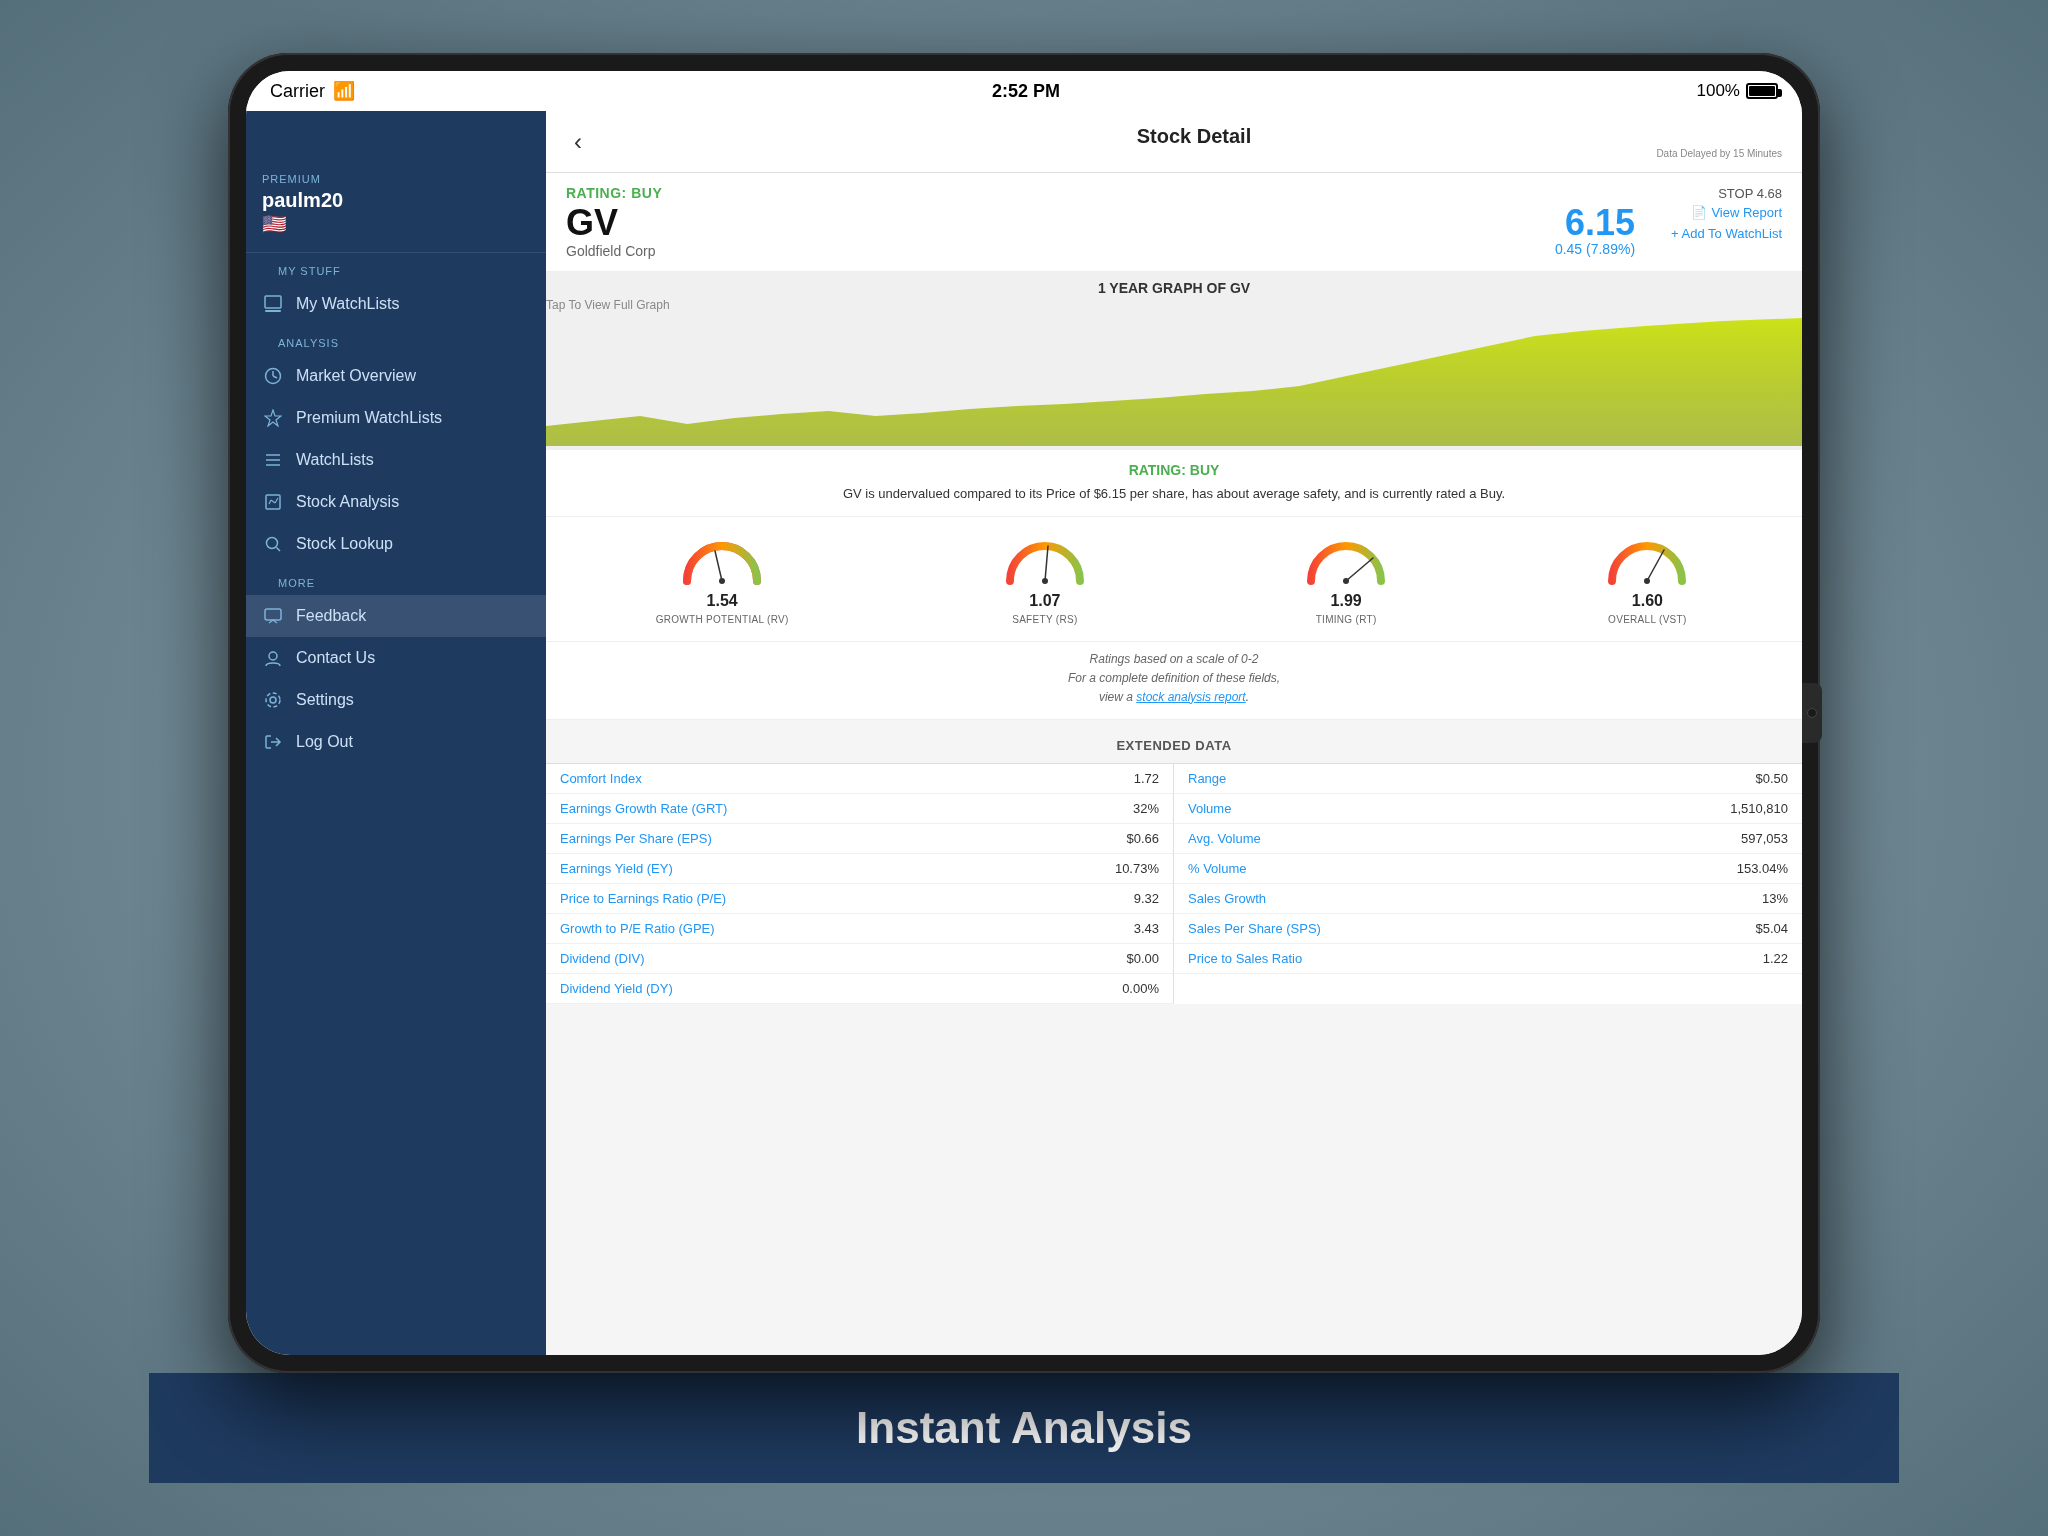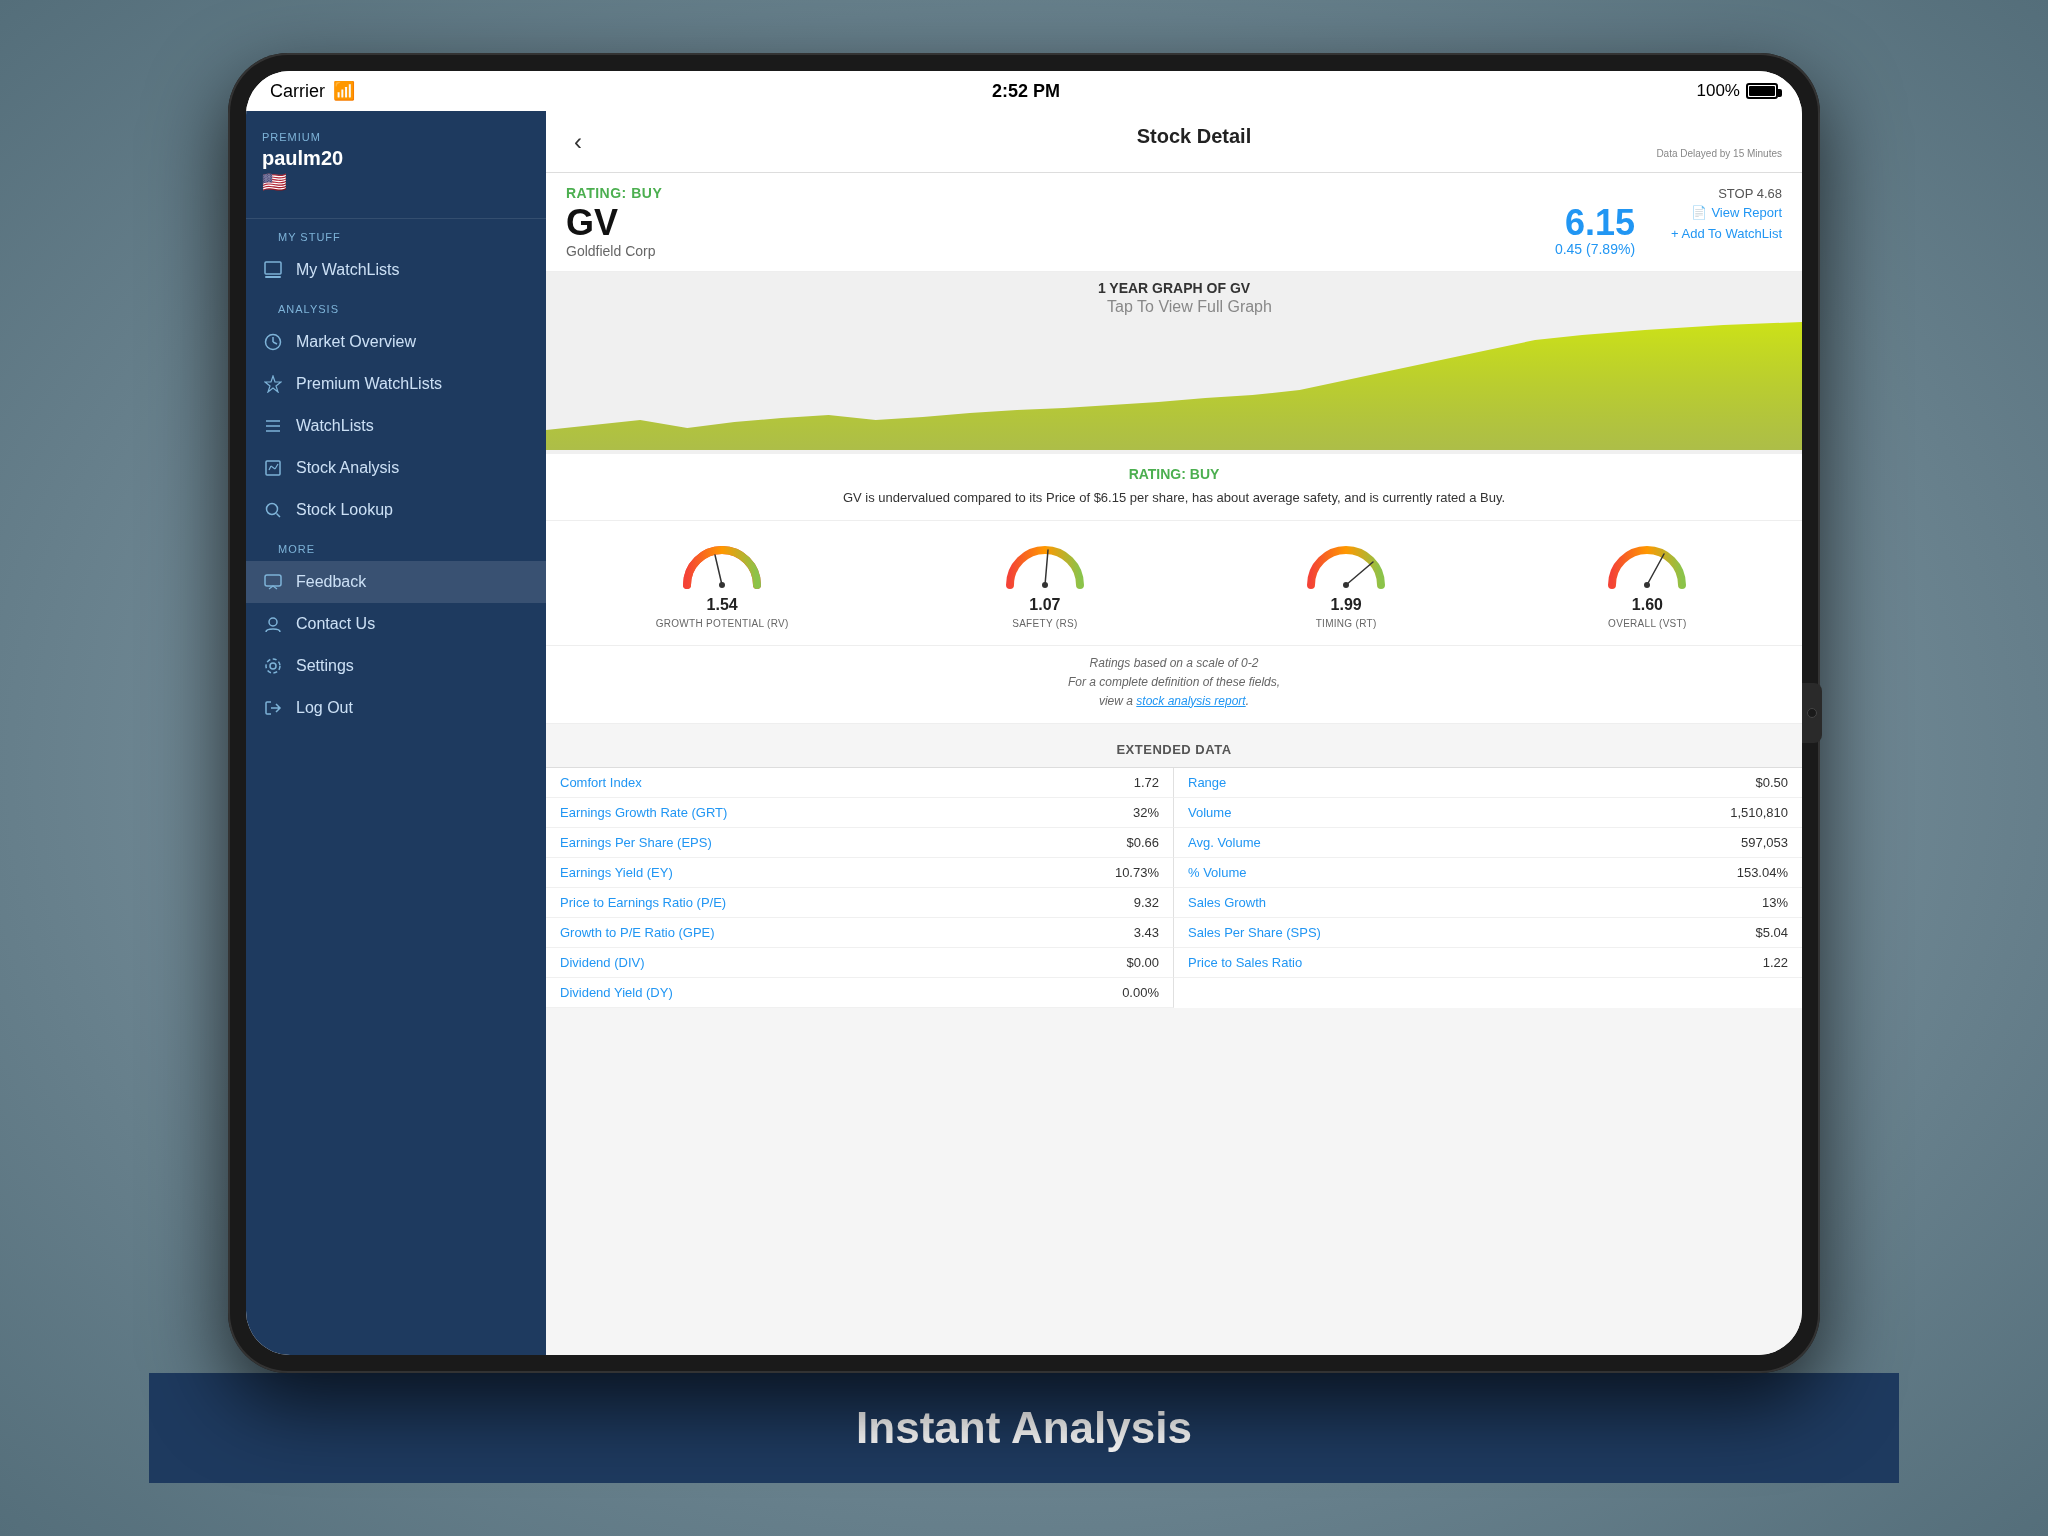--- a/index.html
+++ b/index.html
@@ -61,22 +61,23 @@
     
     .sidebar {
       width: 300px;
       background: #1e3a5f;
       display: flex;
       flex-direction: column;
       overflow-y: auto;
       flex-shrink: 0;
     }
     .sidebar-user {
-      padding: 20px 16px 24px;
+      padding: 20px 16px 16px;
       border-bottom: 1px solid rgba(255,255,255,0.1);
+      margin-top: 42px;
     }
     .sidebar-premium {
       font-size: 11px;
       color: #7eb3d8;
       text-transform: uppercase;
       letter-spacing: 1px;
       margin-bottom: 4px;
     }
     .sidebar-username {
       color: #fff;
@@ -195,26 +196,25 @@
       position: relative;
     }
     .chart-title {
       text-align: center;
       padding: 8px;
       font-size: 14px;
       font-weight: 600;
       color: #333;
     }
     .chart-subtitle {
-      text-align: center;
-      font-size: 16px;
+      text-align: left;
+      font-size: 12px;
       color: #888;
       margin-top: -6px;
       margin-bottom: 4px;
-      margin-left: 31px;
     }
     .chart-area {
       width: 100%;
       height: 130px;
     }
 
     
     .rating-desc {
       background: #fff;
       padding: 12px 20px;

